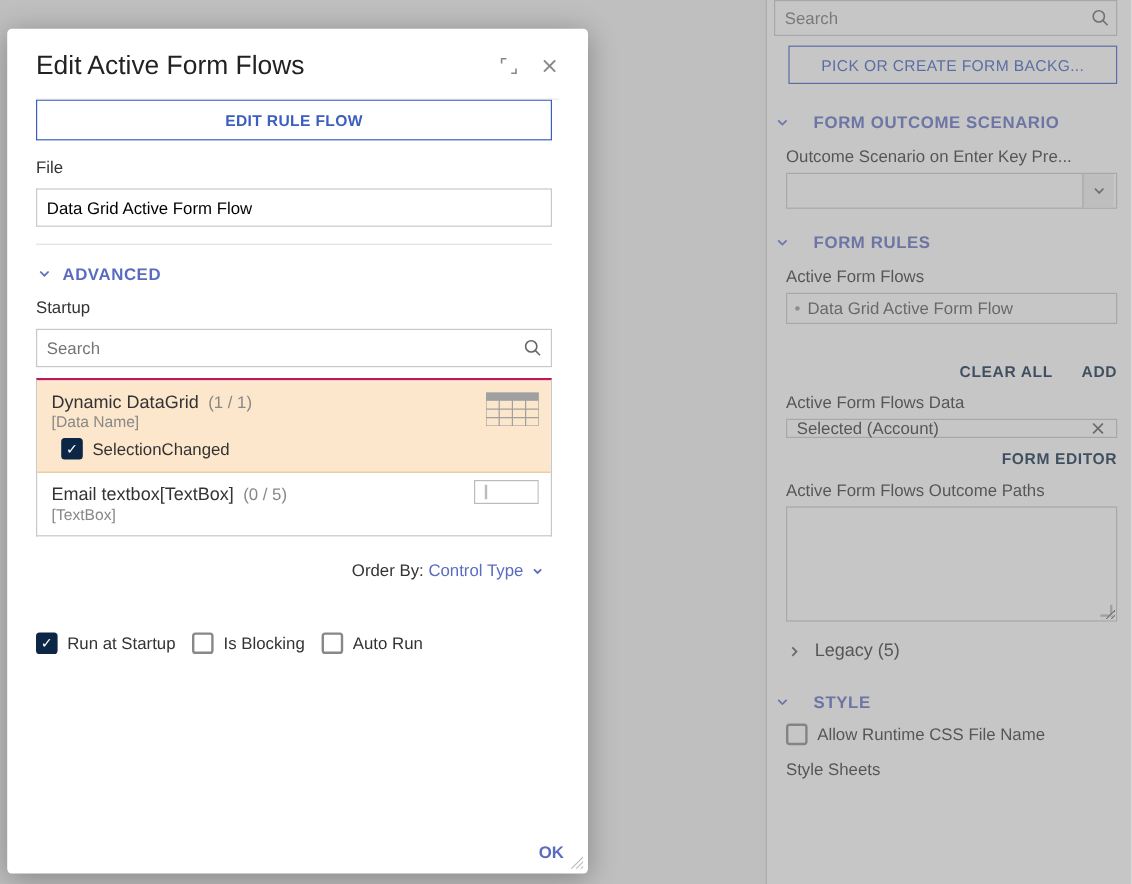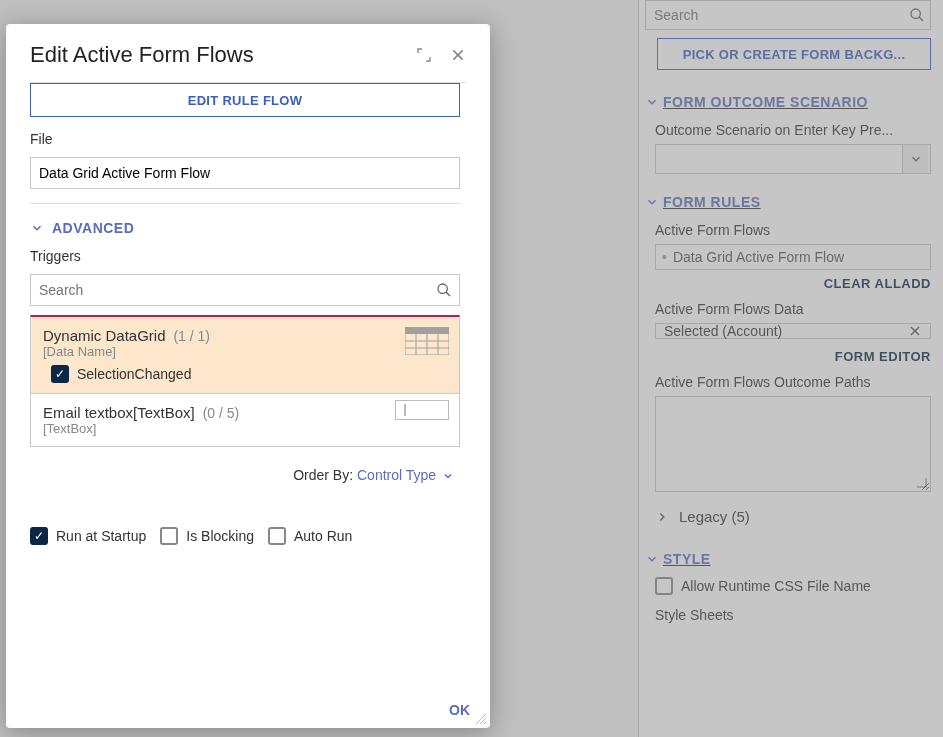--- a/index.html
+++ b/index.html
@@ -61,34 +61,33 @@
     top:50%;
     transform:translateY(-50%);
     pointer-events:none;
   }
   .sidepanel .big-btn{
     height:32px;
     border:1px solid var(--blue-btn);
     color:var(--blue-btn);
     background:transparent;
     font-size:13px;
-    font-weight:700;
+    font-weight:400;
     letter-spacing:.3px;
     cursor:pointer;
     margin-bottom:14px;
     margin-left:12px;
   }
   .sect-header{
     display:flex;
     align-items:center;
-    gap:4px;
+    gap:19px;
     cursor:pointer;
     padding:4px 0;
     margin-top:6px;
-    text-decoration:underline;
   }
   .sect-header .label{
     color:var(--navy-link);
     font-weight:600;
     letter-spacing:.5px;
     font-size:14px;
   }
   .sect-body{
     padding:4px 0 10px 10px;
     display:flex;
@@ -124,24 +123,26 @@
   .chip-list{
     border:1px solid var(--border);
     padding:4px 6px;
     font-size:14px;
     color:#555;
   }
   .chip-list .bullet{color:#999;margin-right:6px;}
   .links-row{
     display:flex;
     justify-content:flex-end;
+    gap:24px;
     font-size:13px;
     font-weight:600;
     letter-spacing:.5px;
     color:var(--navy);
+    margin-top:26px;
   }
   .links-row span{cursor:pointer;}
   .input-with-x{
     height:16px;
     border:1px solid var(--border);
     display:flex;
     align-items:center;
     padding:0 8px;
     position:relative;
   }
@@ -503,21 +504,21 @@
 
       <div class="modal-sect-header" style="border-top:none">
         <span>
           <svg class="chev-down" viewBox="0 0 24 24" fill="none" stroke="#5b6cc0" stroke-width="2.5">
               <polyline points="6 9 12 15 18 9"></polyline>
             </svg>
         </span>
         <span>ADVANCED</span>
       </div>
       <div class="modal-sect-body" style="border-bottom:none">
-        <div class="field-label">Triggers</div>
+        <div class="field-label">Startup</div>
         <div class="trigger-search-wrap">
           <input type="text" placeholder="Search" style="">
           <span class="search-icon">
             <svg width="16" height="16" viewBox="0 0 24 24" fill="none" stroke="#666" stroke-width="2">
                 <circle cx="10" cy="10" r="7"></circle>
                 <line x1="21" y1="21" x2="15" y2="15"></line>
               </svg>
           </span>
         </div>
 

